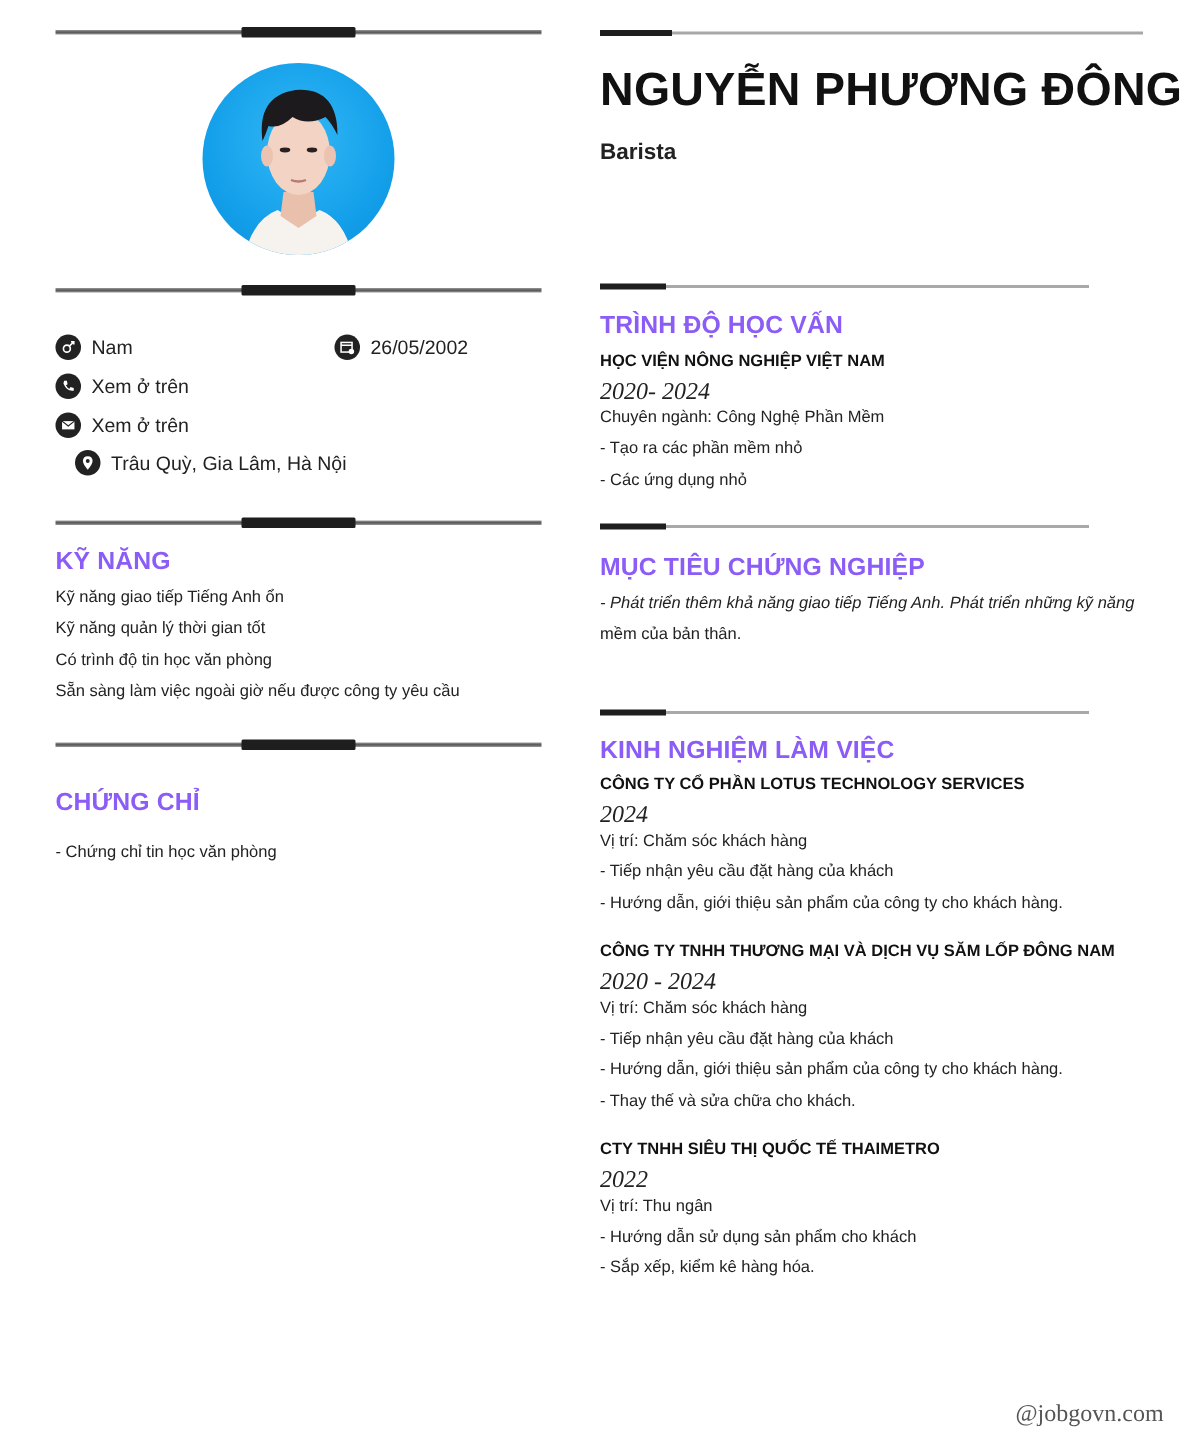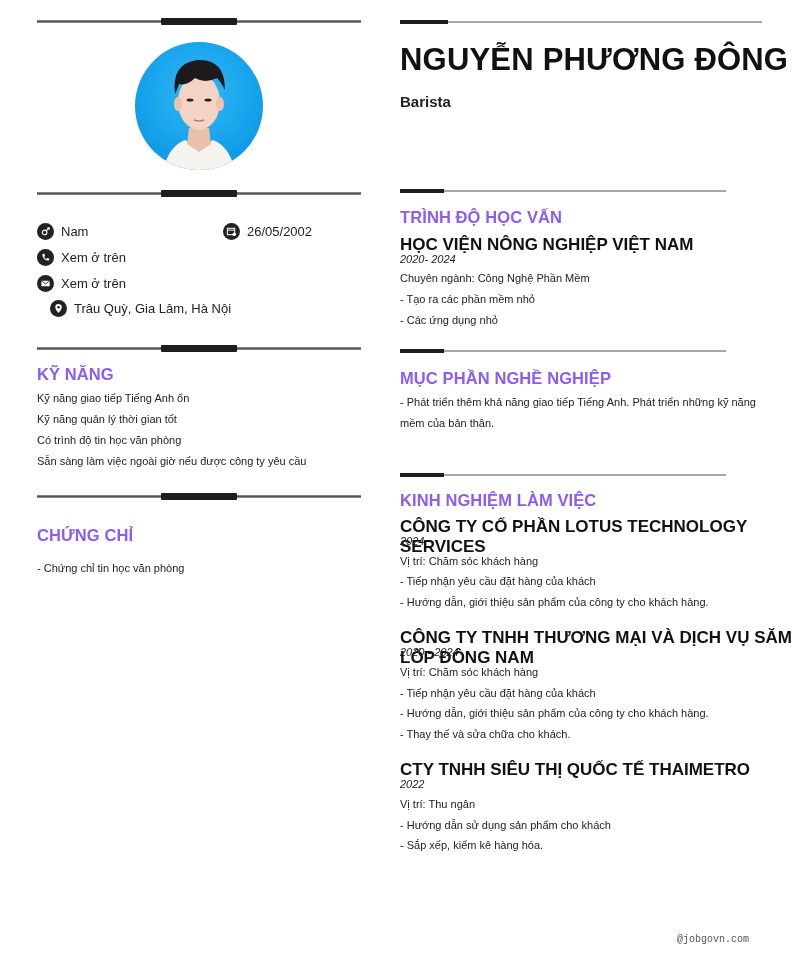--- a/index.html
+++ b/index.html
@@ -23,25 +23,25 @@
     .info-row { position: absolute; display: flex; align-items: center; font-size: 13px; color: #222; }
     .info-row .ic { width: 17px; height: 17px; border-radius: 50%; background: #222; display: flex; align-items: center; justify-content: center; margin-right: 7px; }
     .info-row .ic svg { width: 11px; height: 11px; }
 
     .sec-title { position: absolute; font-weight: bold; color: #8b5cf6; font-size: 16.5px; letter-spacing: 0.1px; }
     .small { position: absolute; font-size: 11px; color: #222; }
 
     .name { position: absolute; left: 400px; top: 42px; font-size: 31px; font-weight: bold; color: #111; letter-spacing: 0.2px; }
     .role { position: absolute; left: 400px; top: 93px; font-size: 15px; font-weight: bold; color: #222; }
 
-    .org { position: absolute; left: 400px; font-size: 17px; font-weight: bold; color: #111; }
-    .period { position: absolute; left: 400px; font-size: 11px; font-style: italic; color: #222; }
+    .org { position: absolute; left: 400px; font-size: 11px; font-weight: bold; color: #111; }
+    .period { position: absolute; left: 400px; font-size: 16px; font-style: italic; color: #222; font-family: Liberation Serif, serif; }
     .line { position: absolute; left: 400px; font-size: 11px; color: #222; }
 
-    .footer { position: absolute; left: 677px; top: 934px; font-family: Liberation Mono, monospace; font-size: 10px; color: #555; }
+    .footer { position: absolute; left: 677px; top: 934px; font-family: Liberation Serif, serif; font-size: 16px; color: #555; }
   </style>
 </head>
 <body>
 
 <div class="ldiv" style="top:18px;">
     <div class="thin"></div>
     <div class="thick"></div>
   </div>
 
 <div class="avatar">
@@ -151,22 +151,22 @@
 <div class="org" style="top:235px;">HỌC VIỆN NÔNG NGHIỆP VIỆT NAM</div>
 <div class="period" style="top:253px;">2020- 2024</div>
 <div class="line" style="top:272px;">Chuyên ngành: Công Nghệ Phần Mềm</div>
 <div class="line" style="top:293px;">- Tạo ra các phần mềm nhỏ</div>
 <div class="line" style="top:314px;">- Các ứng dụng nhỏ</div>
 
 <div class="rdiv" style="top:349px; width:326px;">
     <div class="thin"></div>
     <div class="thick"></div>
   </div>
-<div class="sec-title" style="left:400px; top:369px;">MỤC PHẦN NGHỀ NGHIỆP</div>
-<div class="line" style="top:396px;">- Phát triển thêm khả năng giao tiếp Tiếng Anh. Phát triển những kỹ năng</div>
+<div class="sec-title" style="left:400px; top:369px;">MỤC TIÊU CHỨNG NGHIỆP</div>
+<div class="line" style="top:396px;font-style:italic;">- Phát triển thêm khả năng giao tiếp Tiếng Anh. Phát triển những kỹ năng</div>
 <div class="line" style="top:417px;">mềm của bản thân.</div>
 
 <div class="rdiv" style="top:473px; width:326px;">
     <div class="thin"></div>
     <div class="thick"></div>
   </div>
 <div class="sec-title" style="left:400px; top:491px;">KINH NGHIỆM LÀM VIỆC</div>
 
 <div class="org" style="top:517px;">CÔNG TY CỔ PHẦN LOTUS TECHNOLOGY SERVICES</div>
 <div class="period" style="top:535px;">2024</div>

